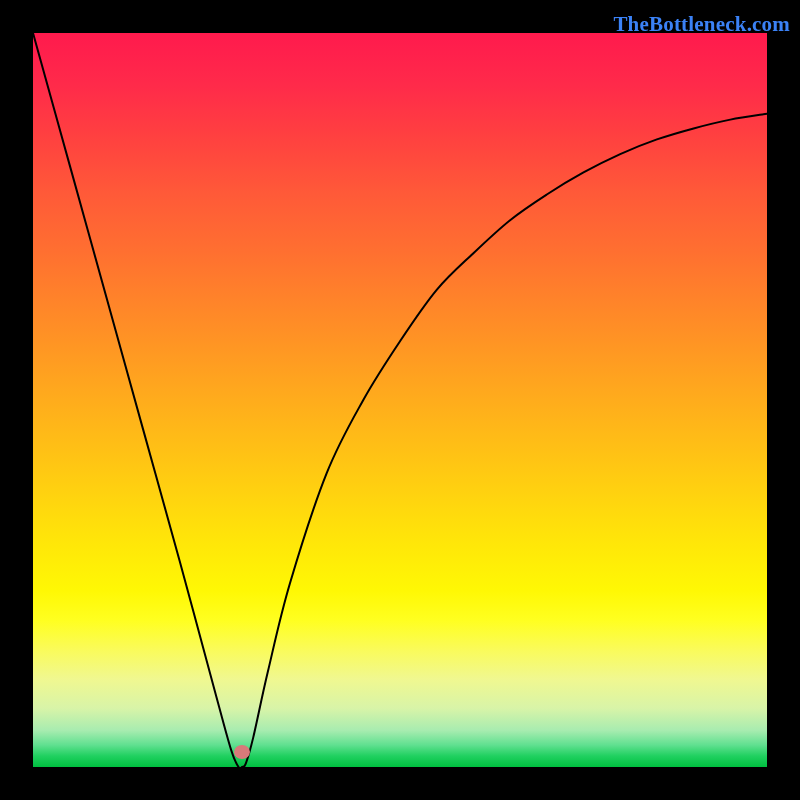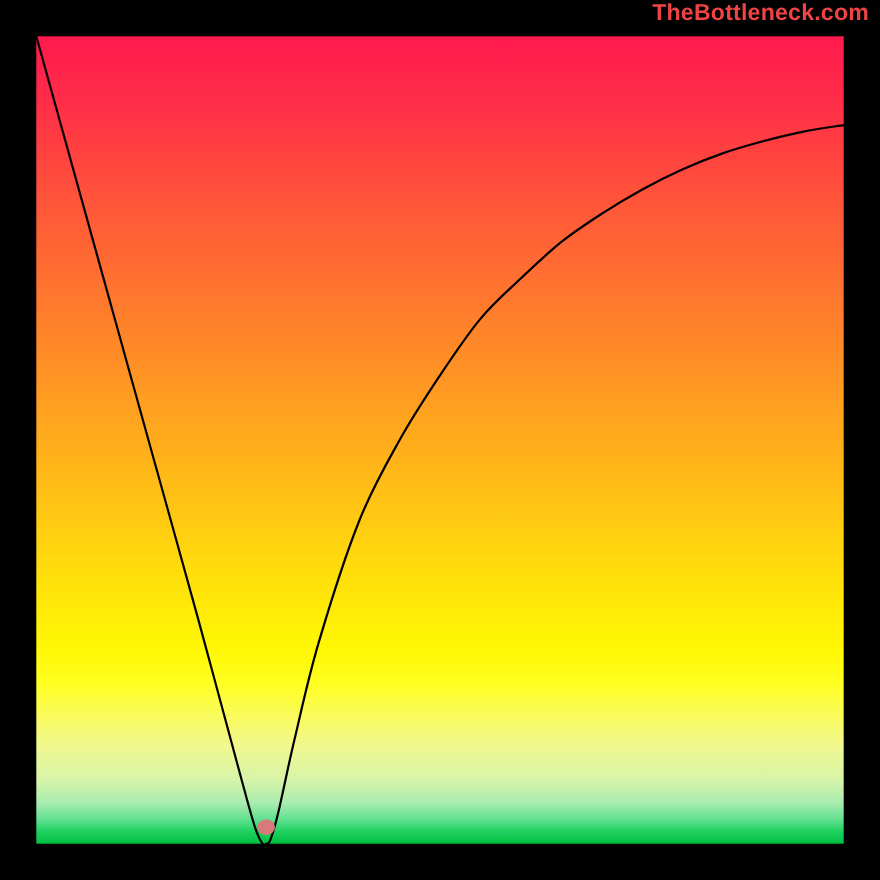--- a/index.html
+++ b/index.html
@@ -55,26 +55,26 @@
   .marker {
     position: absolute;
     width: 16px;
     height: 14px;
     background: #d87a7a;
     border-radius: 50%;
     transform: translate(-50%, -50%);
   }
   .watermark {
     position: absolute;
-    top: 0;
+    top: 12px;
     right: 10px;
-    font-family: Liberation Sans, sans-serif;
+    font-family: Liberation Serif, serif;
     font-size: 21px;
     font-weight: bold;
-    color: #ef4444;
+    color: #3b82f6;
     letter-spacing: 0.2px;
   }
 </style>
 </head>
 <body>
 
 <div class="chart-container">
   <div class="plot-area">
     <svg class="curve" viewBox="0 0 734 734" preserveAspectRatio="none">
       <path id="curve-path" d="M 0.00 0.00 C 6.12 22.02, 24.47 88.08, 36.70 132.12 C 48.93 176.16, 61.17 220.20, 73.40 264.24 C 85.63 308.28, 97.87 352.32, 110.10 396.36 C 122.33 440.40, 134.57 483.83, 146.80 528.48 C 159.03 573.13, 174.94 632.83, 183.50 664.27 C 192.06 695.71, 194.51 705.50, 198.18 717.12 C 201.85 728.74, 203.69 731.19, 205.52 734.00 C 207.36 736.81, 207.97 734.61, 209.19 734.00 C 210.41 733.39, 211.02 735.22, 212.86 730.33 C 214.69 725.44, 216.53 719.93, 220.20 704.64 C 223.87 689.35, 228.76 664.27, 234.88 638.58 C 241.00 612.89, 247.11 583.53, 256.90 550.50 C 266.69 517.47, 281.37 470.98, 293.60 440.40 C 305.83 409.82, 318.07 389.02, 330.30 367.00 C 342.53 344.98, 354.77 326.63, 367.00 308.28 C 379.23 289.93, 391.47 271.58, 403.70 256.90 C 415.93 242.22, 428.17 231.82, 440.40 220.20 C 452.63 208.58, 464.87 196.96, 477.10 187.17 C 489.33 177.38, 501.57 169.43, 513.80 161.48 C 526.03 153.53, 538.27 146.19, 550.50 139.46 C 562.73 132.73, 574.97 126.62, 587.20 121.11 C 599.43 115.61, 611.67 110.71, 623.90 106.43 C 636.13 102.15, 648.37 98.72, 660.60 95.42 C 672.83 92.12, 685.07 89.06, 697.30 86.61 C 709.53 84.17, 727.88 81.72, 734.00 80.74 " stroke="#000" stroke-width="2" fill="none" stroke-linejoin="round" stroke-linecap="round"></path>

